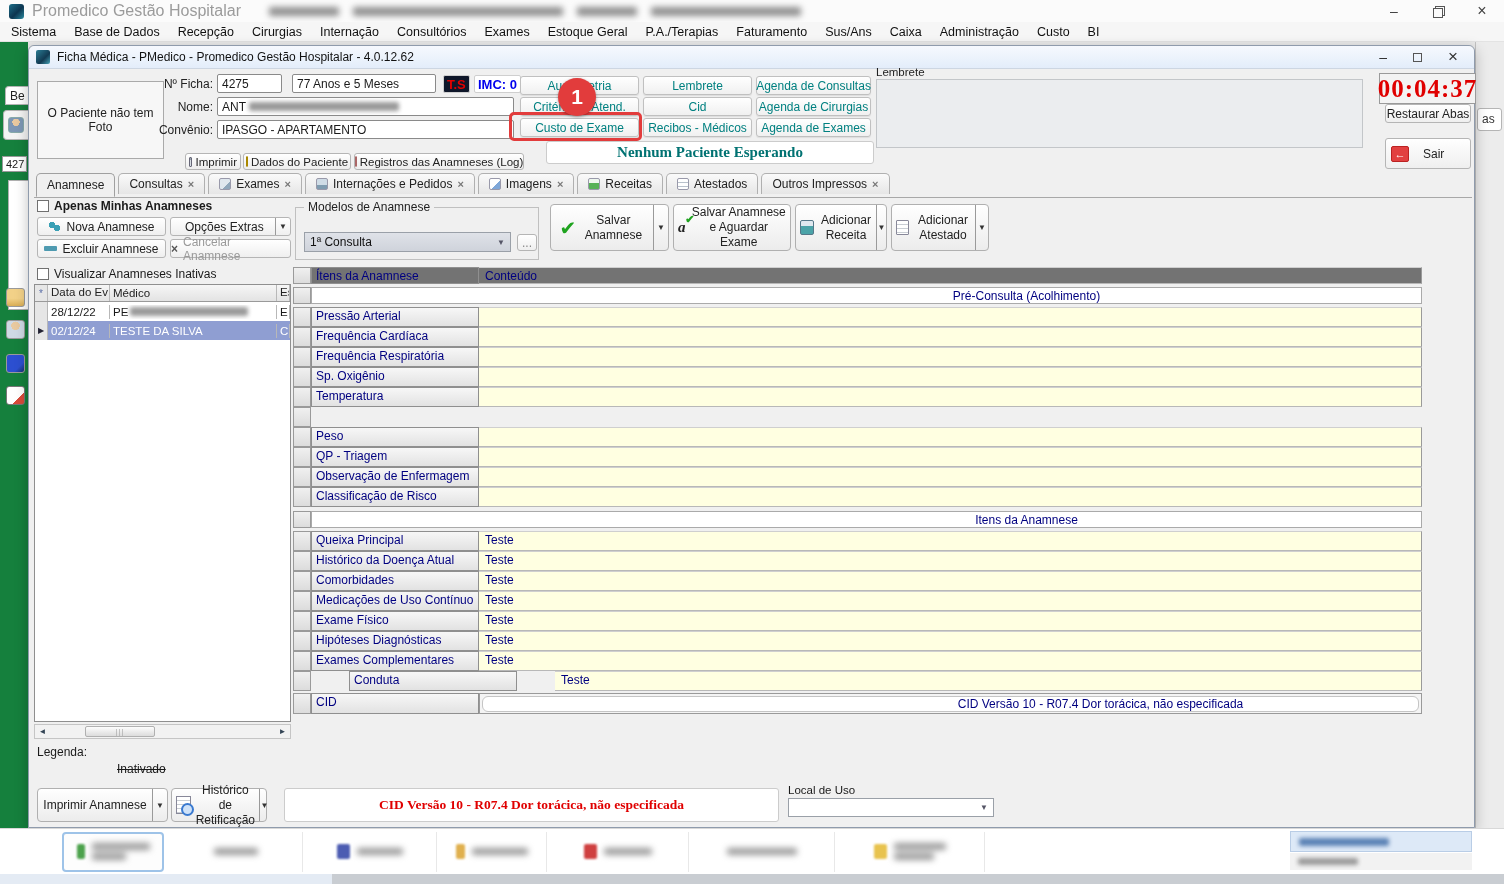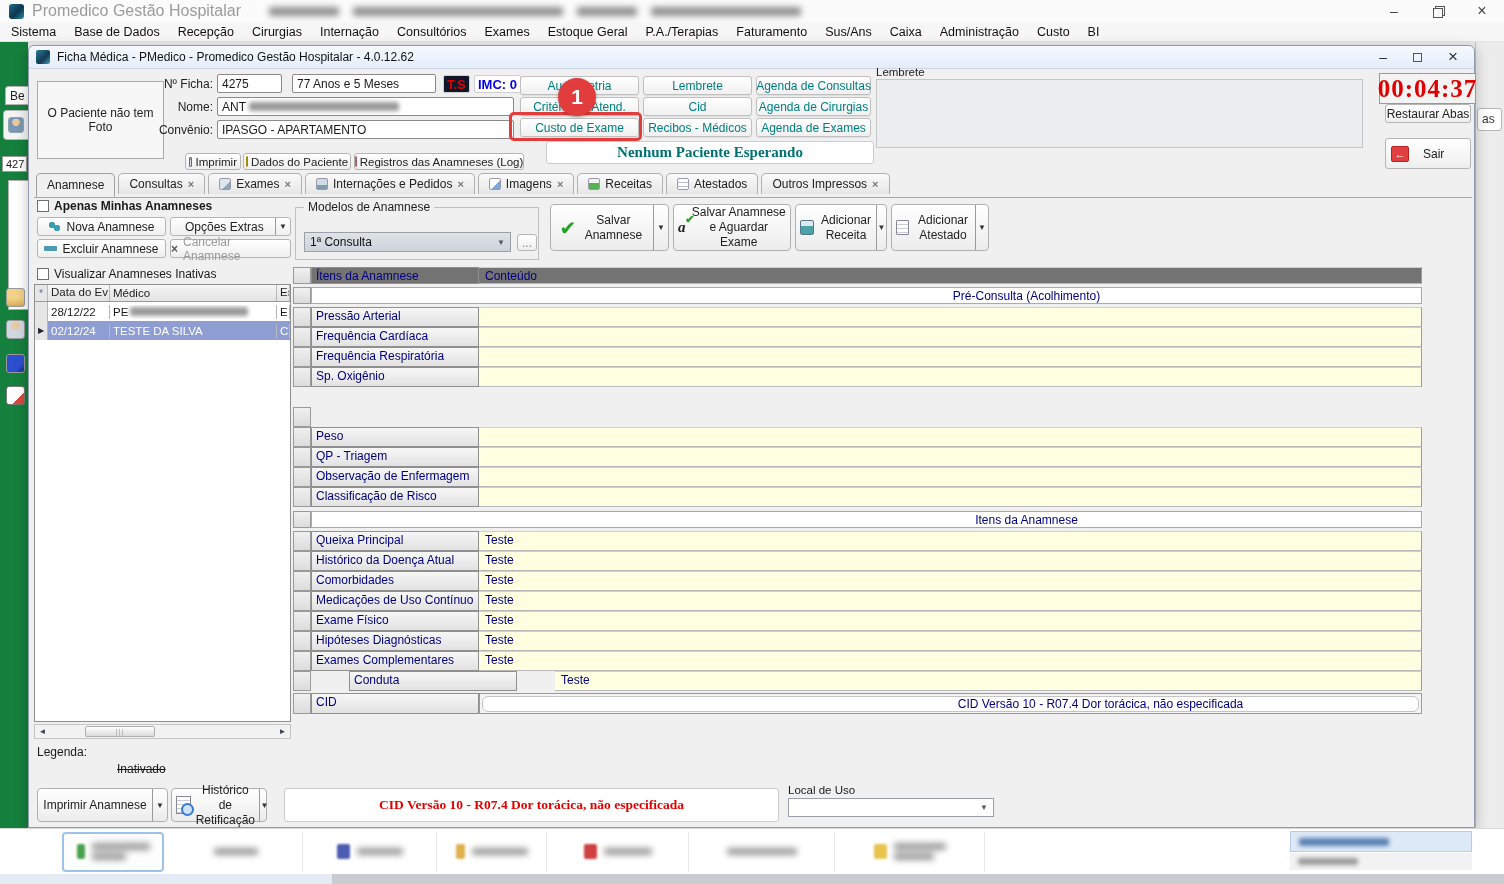--- a/index.html
+++ b/index.html
@@ -417,20 +417,25 @@
       <div class="mt-row" style="top: 80px; height: 20px;">
         <div class="mt-selcell" style="height: 20px;"></div>
         <div class="mt-label" style="height: 20px;">Frequência Respiratória</div>
         <div class="mt-content" style="height: 20px;"></div>
       </div>
       <div class="mt-row" style="top: 100px; height: 20px;">
         <div class="mt-selcell" style="height: 20px;"></div>
         <div class="mt-label" style="height: 20px;">Sp. Oxigênio</div>
         <div class="mt-content" style="height: 20px;"></div>
       </div>
+      <div class="mt-row" style="top: 120px; height: 20px;">
+        <div class="mt-selcell" style="height: 20px;"></div>
+        <div class="mt-label" style="height: 20px;">Temperatura</div>
+        <div class="mt-content" style="height: 20px;"></div>
+      </div>
       <div class="mt-row" style="top: 140px; height: 20px; flex-direction: column;">
         <div class="mt-selcell" style="height: 20px;"></div>
         <div class="mt-label" style="height: 20px;">HGT</div>
         <div class="mt-content" style="height: 20px;"></div>
       </div>
       <div class="mt-row" style="top: 160px; height: 20px;">
         <div class="mt-selcell" style="height: 20px;"></div>
         <div class="mt-label" style="height: 20px;">Peso</div>
         <div class="mt-content" style="height: 20px;"></div>
       </div>

